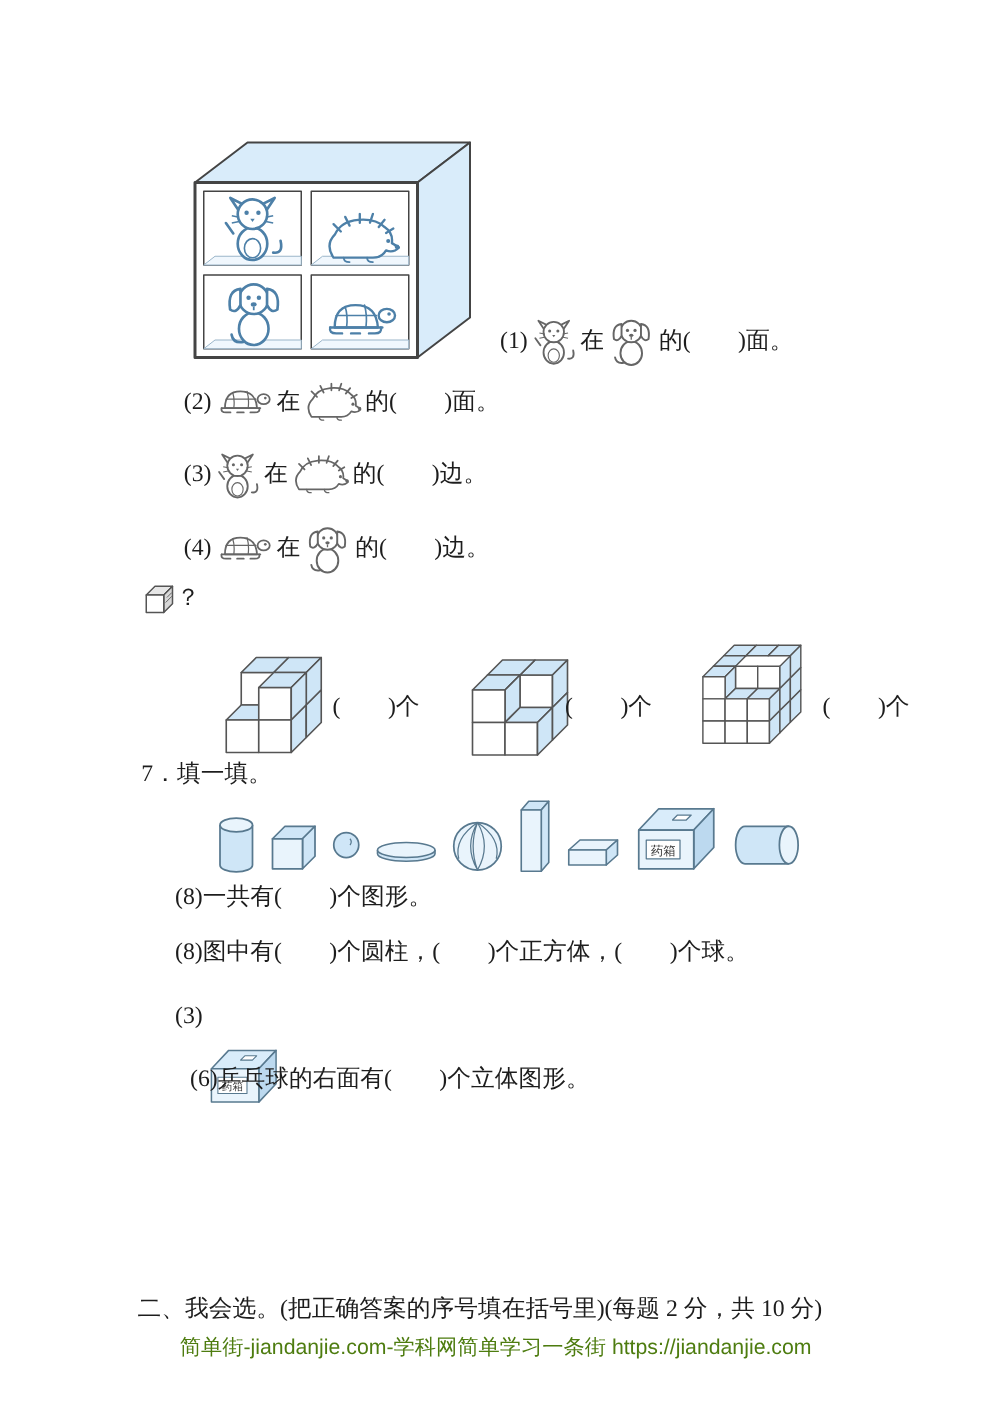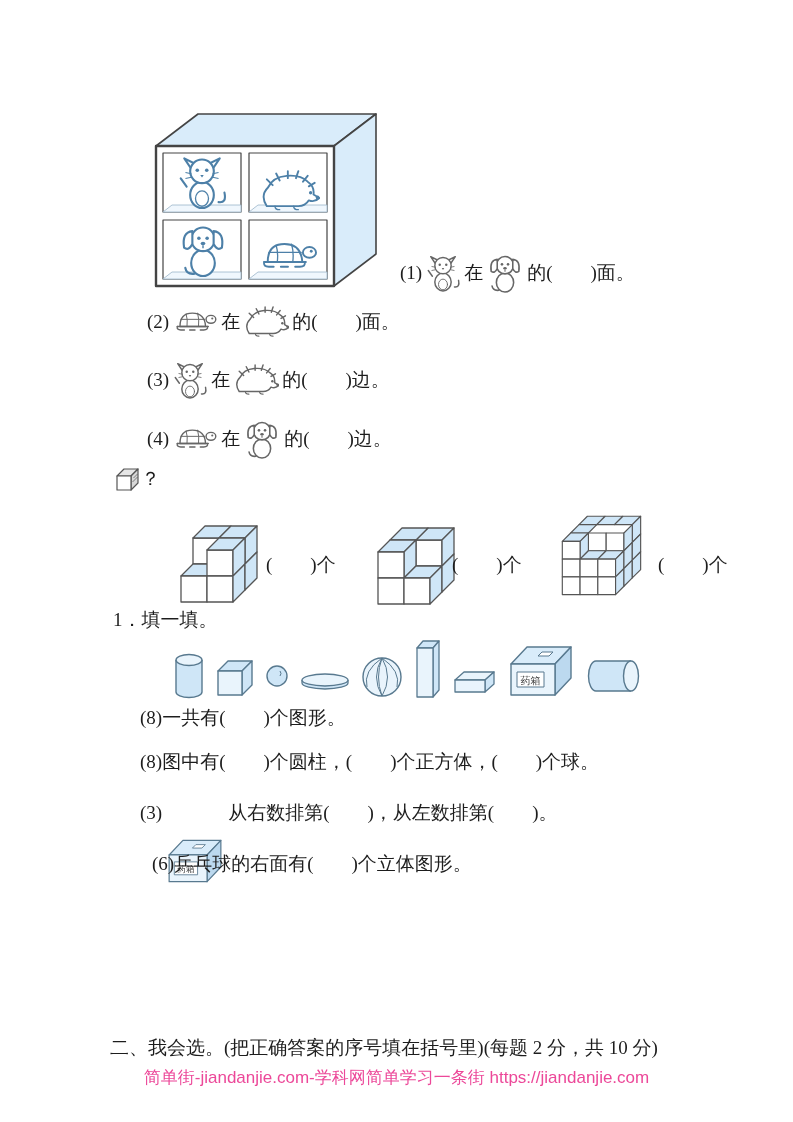--- a/index.html
+++ b/index.html
@@ -22,21 +22,21 @@
   .ic-turtle{width:46px;height:30px;margin:0 3px}
   .ic-smallcube{width:26px;height:26px;margin:0 1px;vertical-align:-6px}
   .fig{position:absolute}
   .fig svg{width:100%;height:100%;display:block}
   .blank{position:absolute;font-size:19px;white-space:pre-wrap}
   .shapes-row{position:absolute;left:173px;top:636px;display:flex;align-items:flex-end;gap:11px;height:64px}
   .shp{display:inline-block}
   .shp svg{width:100%;height:100%;display:block}
   .footer{
     position:absolute;left:0;top:1066px;width:793px;text-align:center;
-    color:#ec4899;font-size:17px;font-family:"Liberation Sans", sans-serif;
+    color:#4d7c0f;font-size:17px;font-family:"Liberation Sans", sans-serif;
   }
   .mbox-label{font-size:10px}
 </style>
 </head>
 <body>
 
 <div class="abs" style="left:150px;top:108px;width:232px;height:182px">
   <svg viewBox="0 0 232 182" width="232" height="182">
     <g stroke="#444" stroke-width="1.6" stroke-linejoin="round">
       <polygon points="6,38 48,6 226,6 184,38" fill="#d9ecfa"></polygon>
@@ -309,21 +309,21 @@
         <polygon points="53,64 61,56 61,73 53,81" fill="#cfe6f7"></polygon>
         <polygon points="61,39 69,31 69,48 61,56" fill="#cfe6f7"></polygon>
         <polygon points="61,56 69,48 69,65 61,73" fill="#cfe6f7"></polygon>
         <polygon points="69,31 77,23 77,40 69,48" fill="#cfe6f7"></polygon>
         <polygon points="69,48 77,40 77,57 69,65" fill="#cfe6f7"></polygon>
       </g>
     </svg>
   </div>
 <div class="blank" style="left:658px;top:552px">(        )个</div>
 
-<div class="plain" style="left:113px;top:608px">1．填一填。</div>
+<div class="plain" style="left:113px;top:608px">7．填一填。</div>
 
 <div class="shapes-row">
   <span class="shp" style="width:32px;height:48px">
       <svg viewBox="0 0 32 48">
         <g stroke="#58798f" stroke-width="1.4">
           <path d="M3 8 V40 A13 5.5 0 0 0 29 40 V8" fill="#cfe6f7"></path>
           <ellipse cx="16" cy="8" rx="13" ry="5.5" fill="#e9f4fc"></ellipse>
         </g>
       </svg>
     </span>
@@ -406,20 +406,19 @@
       <g stroke="#58798f" stroke-width="1.4" stroke-linejoin="round">
         <polygon points="3,22 19,5 63,5 47,22" fill="#d9ecfa"></polygon>
         <polygon points="47,22 63,5 63,36 47,53" fill="#bcd9ef"></polygon>
         <rect x="3" y="22" width="44" height="31" fill="#e9f4fc"></rect>
         <polygon points="30,14 34,10 45,10 41,14" fill="#ffffff" stroke-width="1"></polygon>
         <rect x="9" y="30" width="27" height="15" fill="#ffffff" stroke-width="1"></rect>
       </g>
       <text x="22.5" y="42" text-anchor="middle" class="mbox-label" fill="#333">药箱</text>
     </svg>
   </span>
-  <span>从右数排第(        )，从左数排第(        )。</span>
 </div>
 
 <div class="plain" style="left:152px;top:852px">(6)乒乓球的右面有(        )个立体图形。</div>
 
 <div class="plain" style="left:110px;top:1036px">二、我会选。(把正确答案的序号填在括号里)(每题 2 分，共 10 分)</div>
 
 <div class="footer">简单街-jiandanjie.com-学科网简单学习一条街 https://jiandanjie.com</div>
 
 </body></html>

